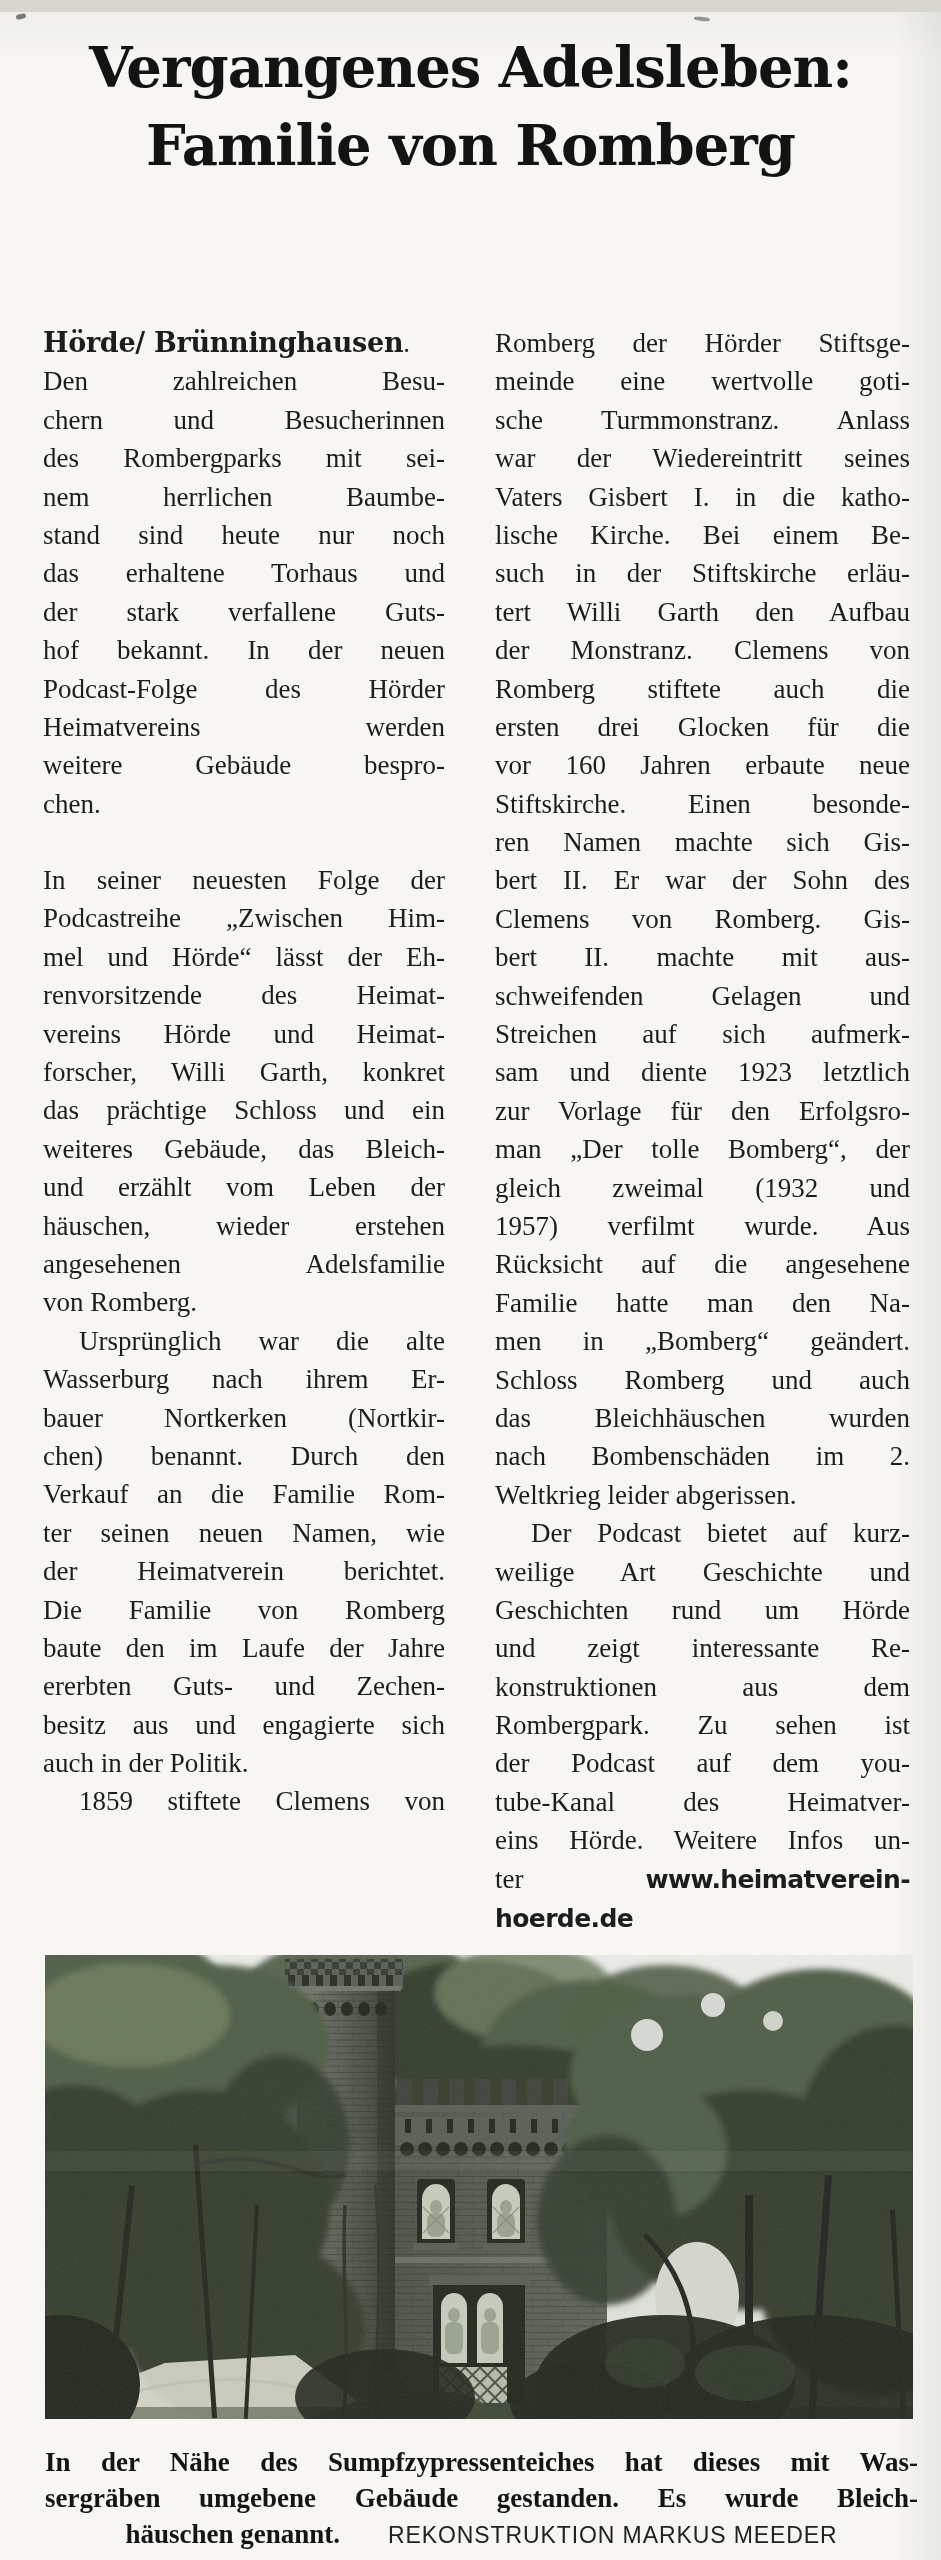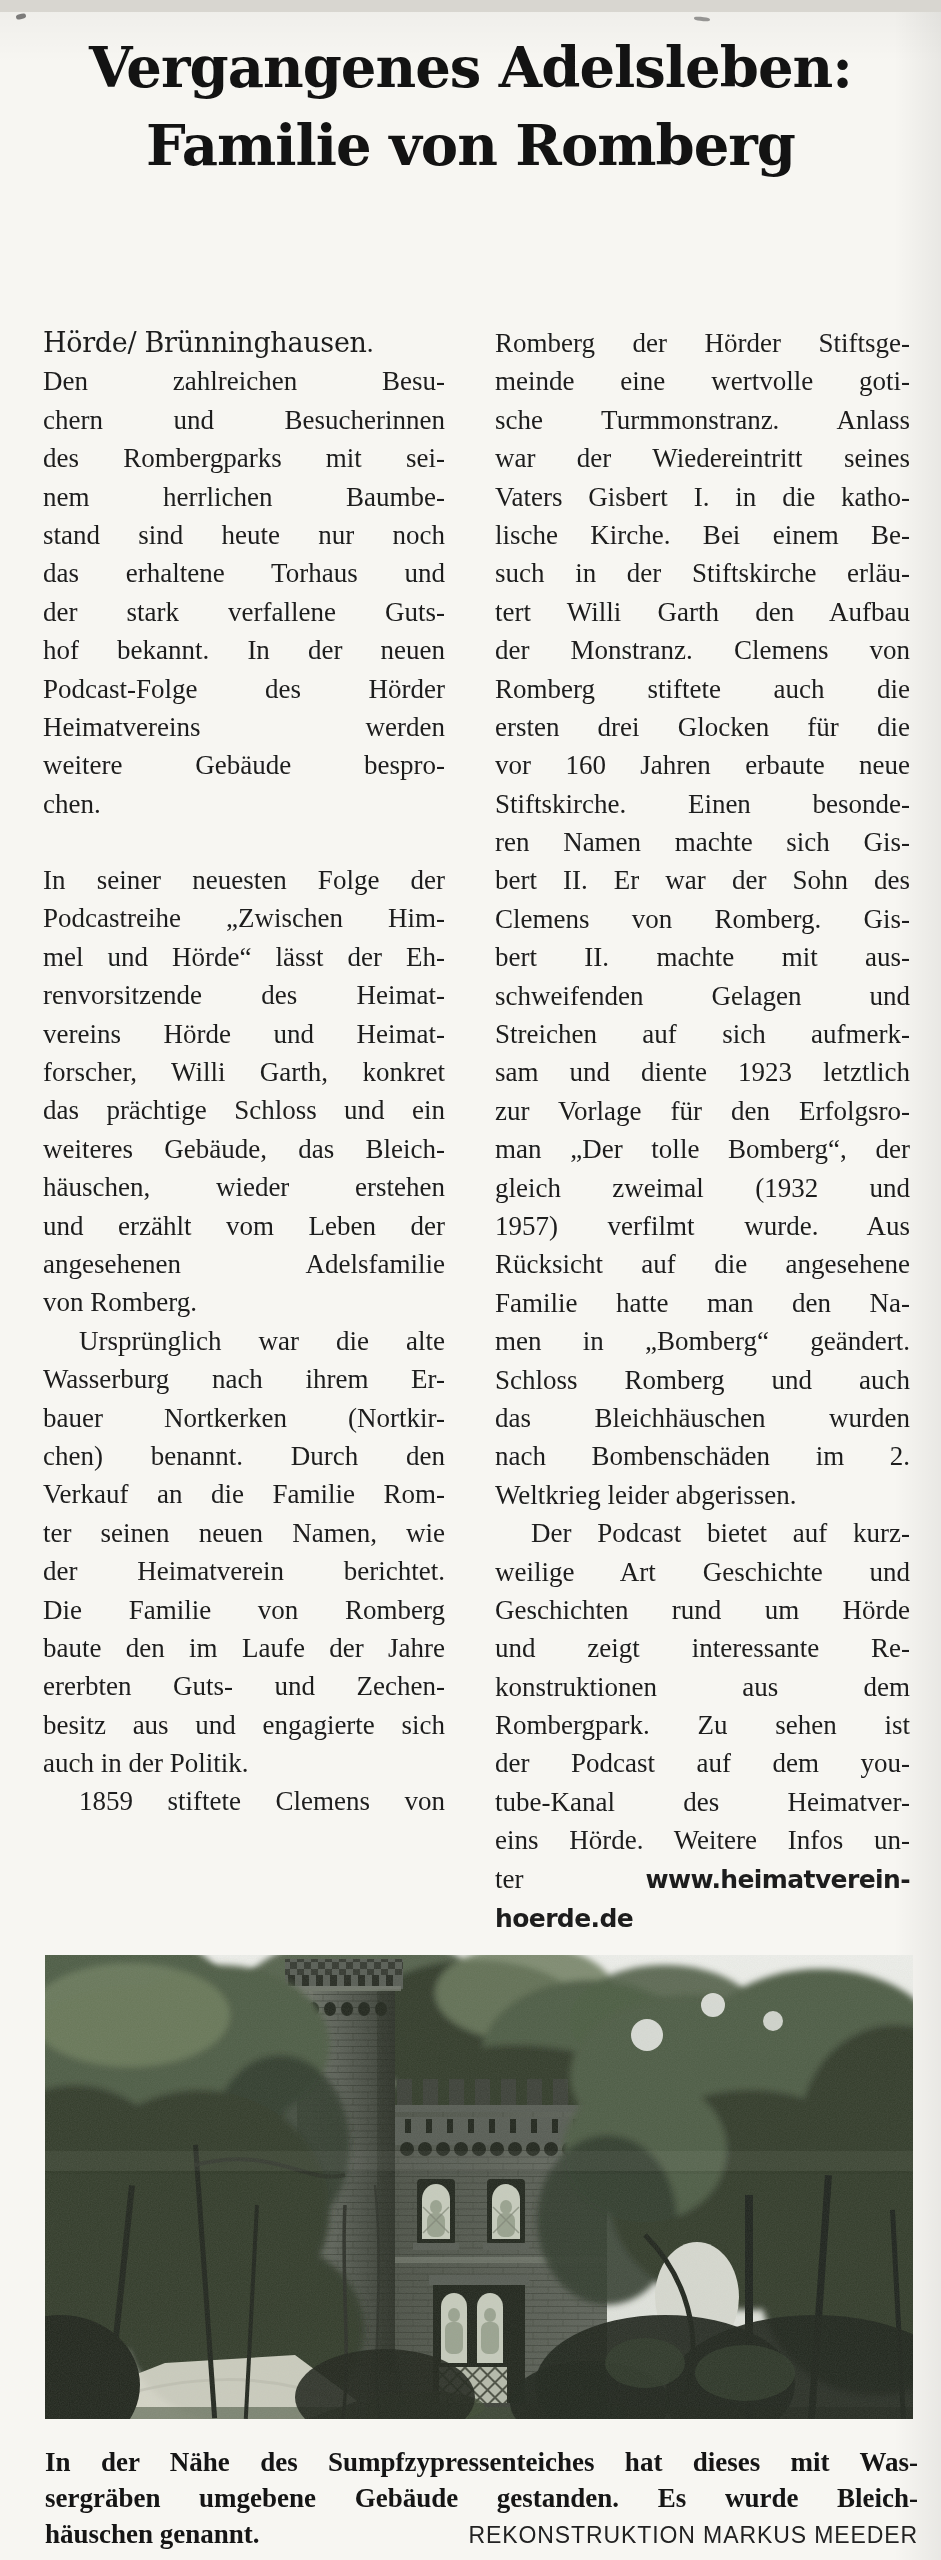--- a/index.html
+++ b/index.html
@@ -18,31 +18,31 @@
       letter-spacing:-1px;color:#131313;}
   
   .columns{position:absolute;left:43px;top:312px;width:867px;display:flex;}
   .col{flex:0 0 auto;}
   .col-0{width:402px;margin-right:50px;}
   .col-1{width:415px;}
   .line{height:38.4px;font-size:27px;line-height:38.4px;white-space:normal;overflow:visible;}
   .line.j{text-align:justify;text-align-last:justify;}
   .line.ind{text-indent:36px;}
   .para.gap-after{margin-bottom:38px;}
-  b.lead{font-family:"DejaVu Serif",serif;font-weight:400;letter-spacing:-0.3px;}
+  b.lead{font-family:"DejaVu Serif",serif;font-weight:700;letter-spacing:-0.3px;}
   .url{font-family:"DejaVu Sans",sans-serif;font-weight:700;font-size:25px;letter-spacing:-0.6px;}
   
   .photo{position:absolute;left:45px;top:1943px;width:868px;height:464px;margin:0;padding:0;}
   .photo svg{display:block;}
   
   .caption{position:absolute;left:45px;top:2432px;width:873px;}
   .cap-line{font-family:"Liberation Serif",serif;font-weight:700;font-size:27px;line-height:36px;
             color:#151515;}
   .cap-line.j{text-align:justify;text-align-last:justify;}
-  .cap-last{display:flex;justify-content:space-between;align-items:baseline;gap:48px;}
+  .cap-last{display:flex;justify-content:center;align-items:baseline;gap:48px;}
   .credit{font-family:Liberation Sans, sans-serif;font-weight:400;font-size:23px;letter-spacing:0.9px;
           color:#222;}
   
   .speck{position:absolute;background:#4a4a4a;border-radius:40%;}
   .speck.s1{left:16px;top:2px;width:10px;height:5px;transform:rotate(-15deg);opacity:.7;}
   .speck.s2{left:694px;top:5px;width:16px;height:4px;transform:rotate(6deg);opacity:.55;}
   
   .ph-sky{fill:var(--ph-sky)} .ph-fd{fill:var(--ph-foliage_dark)} .ph-fm{fill:var(--ph-foliage_mid)}
   .ph-fl{fill:var(--ph-foliage_light)} .ph-sl{fill:var(--ph-stone_light)} .ph-sm{fill:var(--ph-stone_mid)}
   .ph-sd{fill:var(--ph-stone_dark)} .ph-sh{fill:var(--ph-shadow)} .ph-path{fill:var(--ph-path)}
@@ -79,22 +79,22 @@
         </div>
         <div class="para">
           <div class="line j">In seiner neuesten Folge der</div>
           <div class="line j">Podcastreihe „Zwischen Him-</div>
           <div class="line j">mel und Hörde“ lässt der Eh-</div>
           <div class="line j">renvorsitzende des Heimat-</div>
           <div class="line j">vereins Hörde und Heimat-</div>
           <div class="line j">forscher, Willi Garth, konkret</div>
           <div class="line j">das prächtige Schloss und ein</div>
           <div class="line j">weiteres Gebäude, das Bleich-</div>
+          <div class="line j">und erzählt vom Leben der</div>
           <div class="line j">häuschen, wieder erstehen</div>
-          <div class="line j">und erzählt vom Leben der</div>
           <div class="line j">angesehenen Adelsfamilie</div>
           <div class="line">von Romberg.</div>
         </div>
         <div class="para">
           <div class="line j ind">Ursprünglich war die alte</div>
           <div class="line j">Wasserburg nach ihrem Er-</div>
           <div class="line j">bauer Nortkerken (Nortkir-</div>
           <div class="line j">chen) benannt. Durch den</div>
           <div class="line j">Verkauf an die Familie Rom-</div>
           <div class="line j">ter seinen neuen Namen, wie</div>

